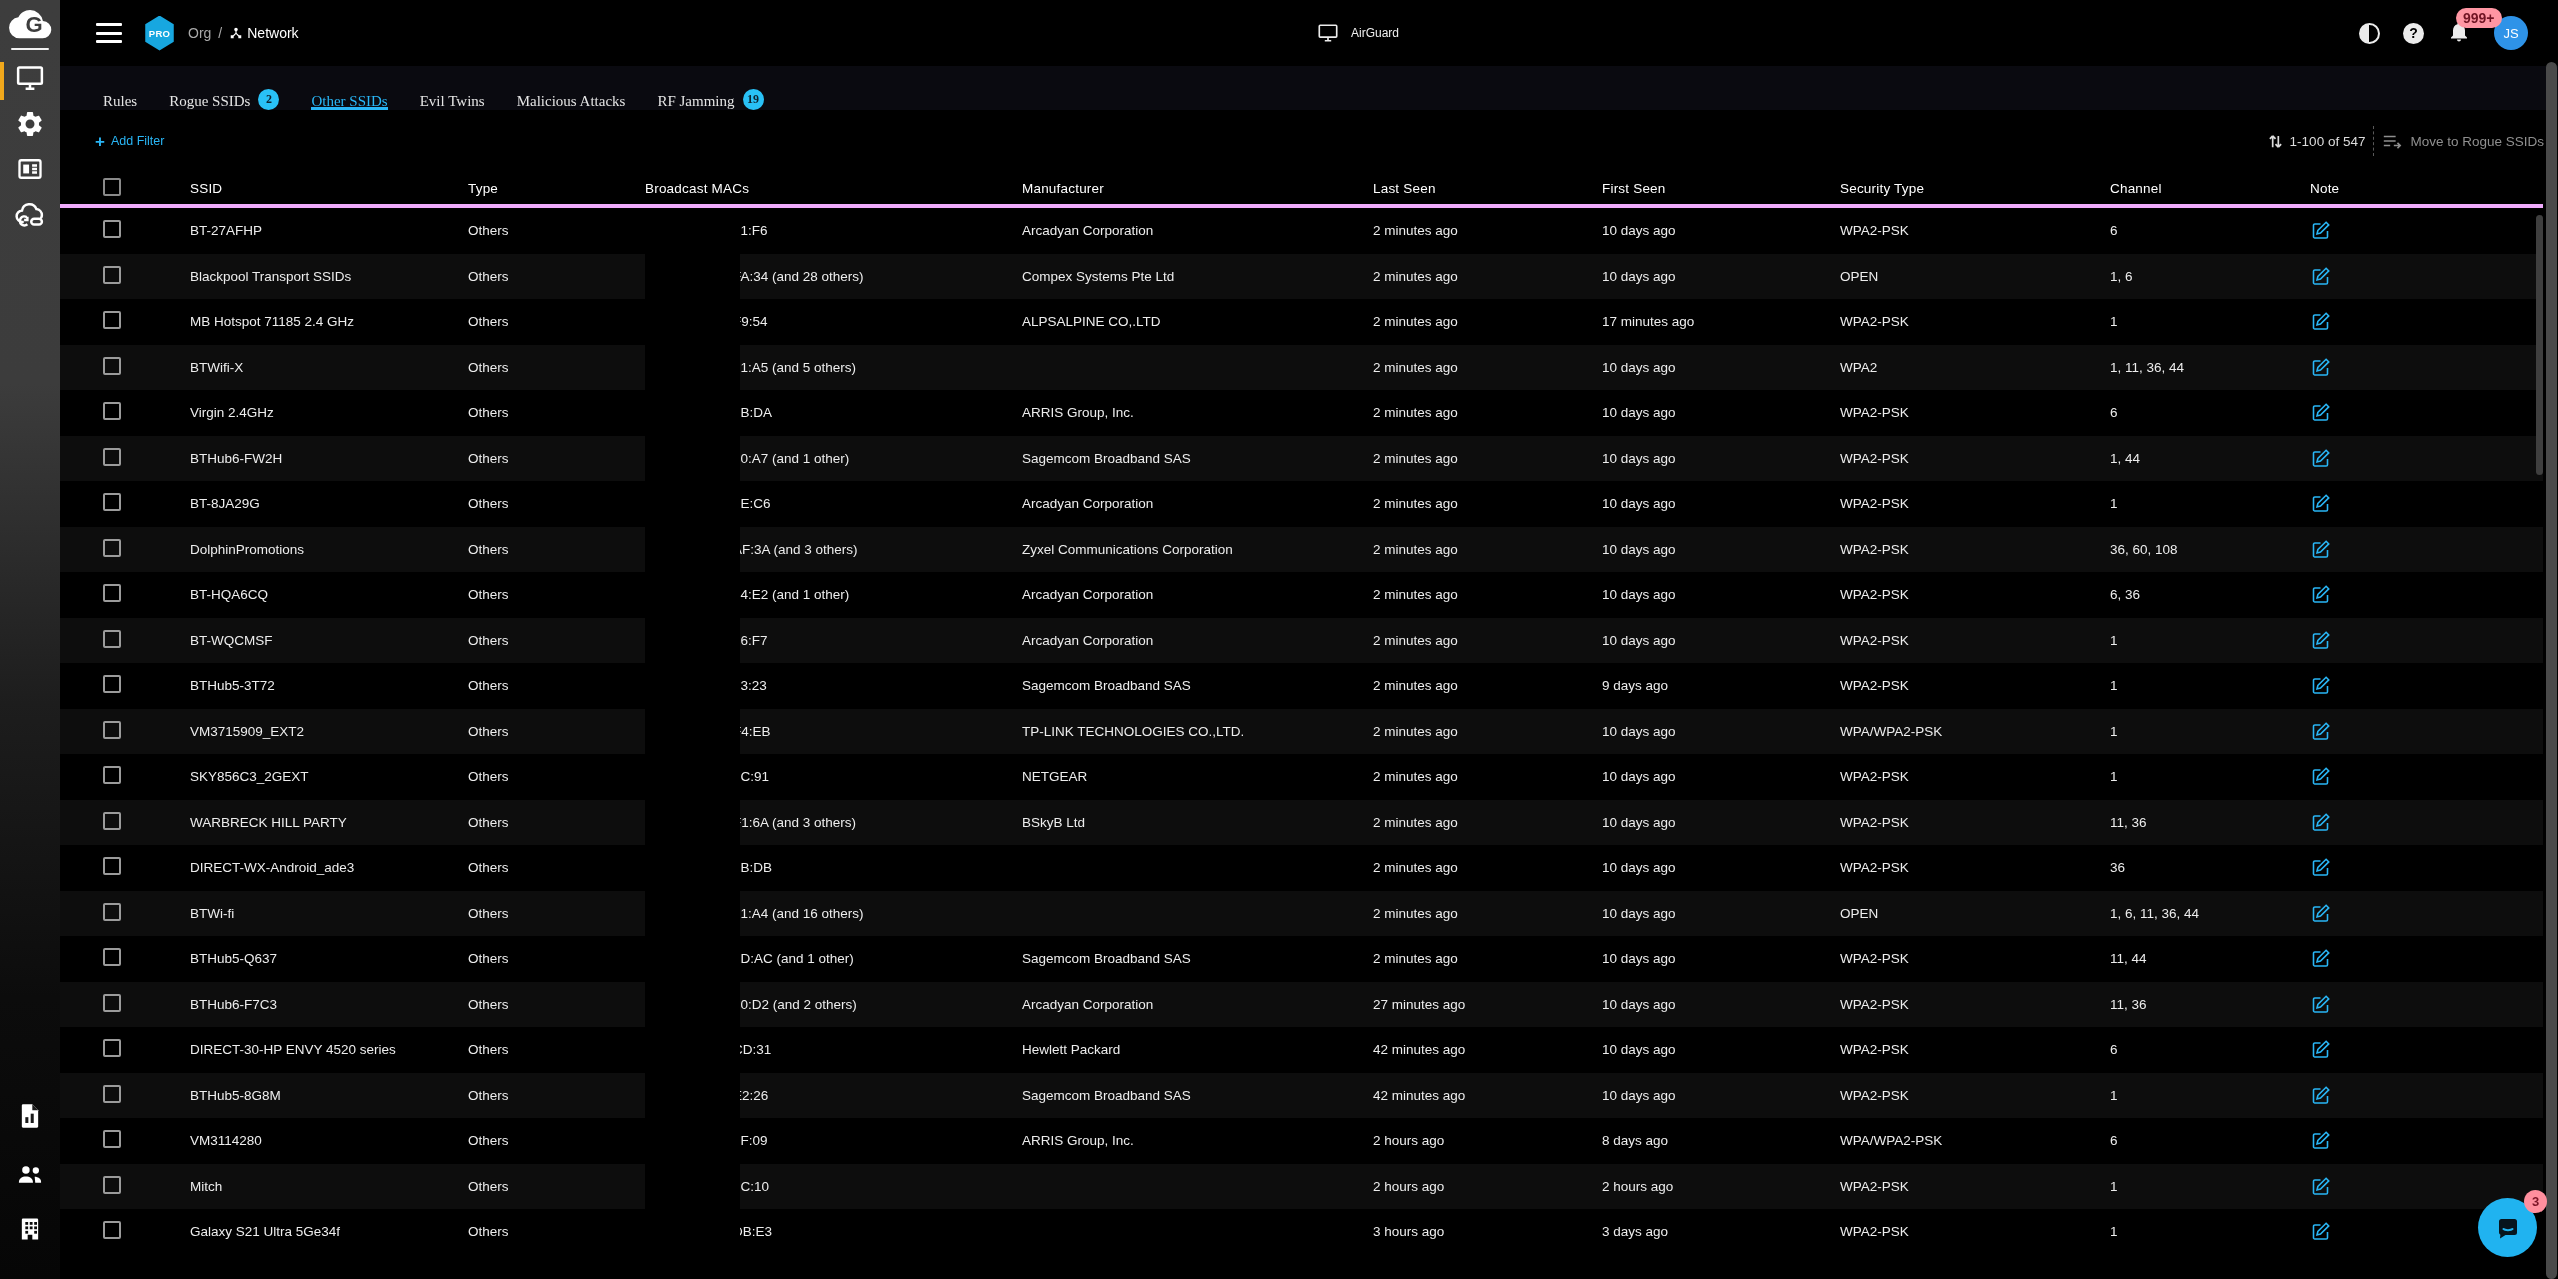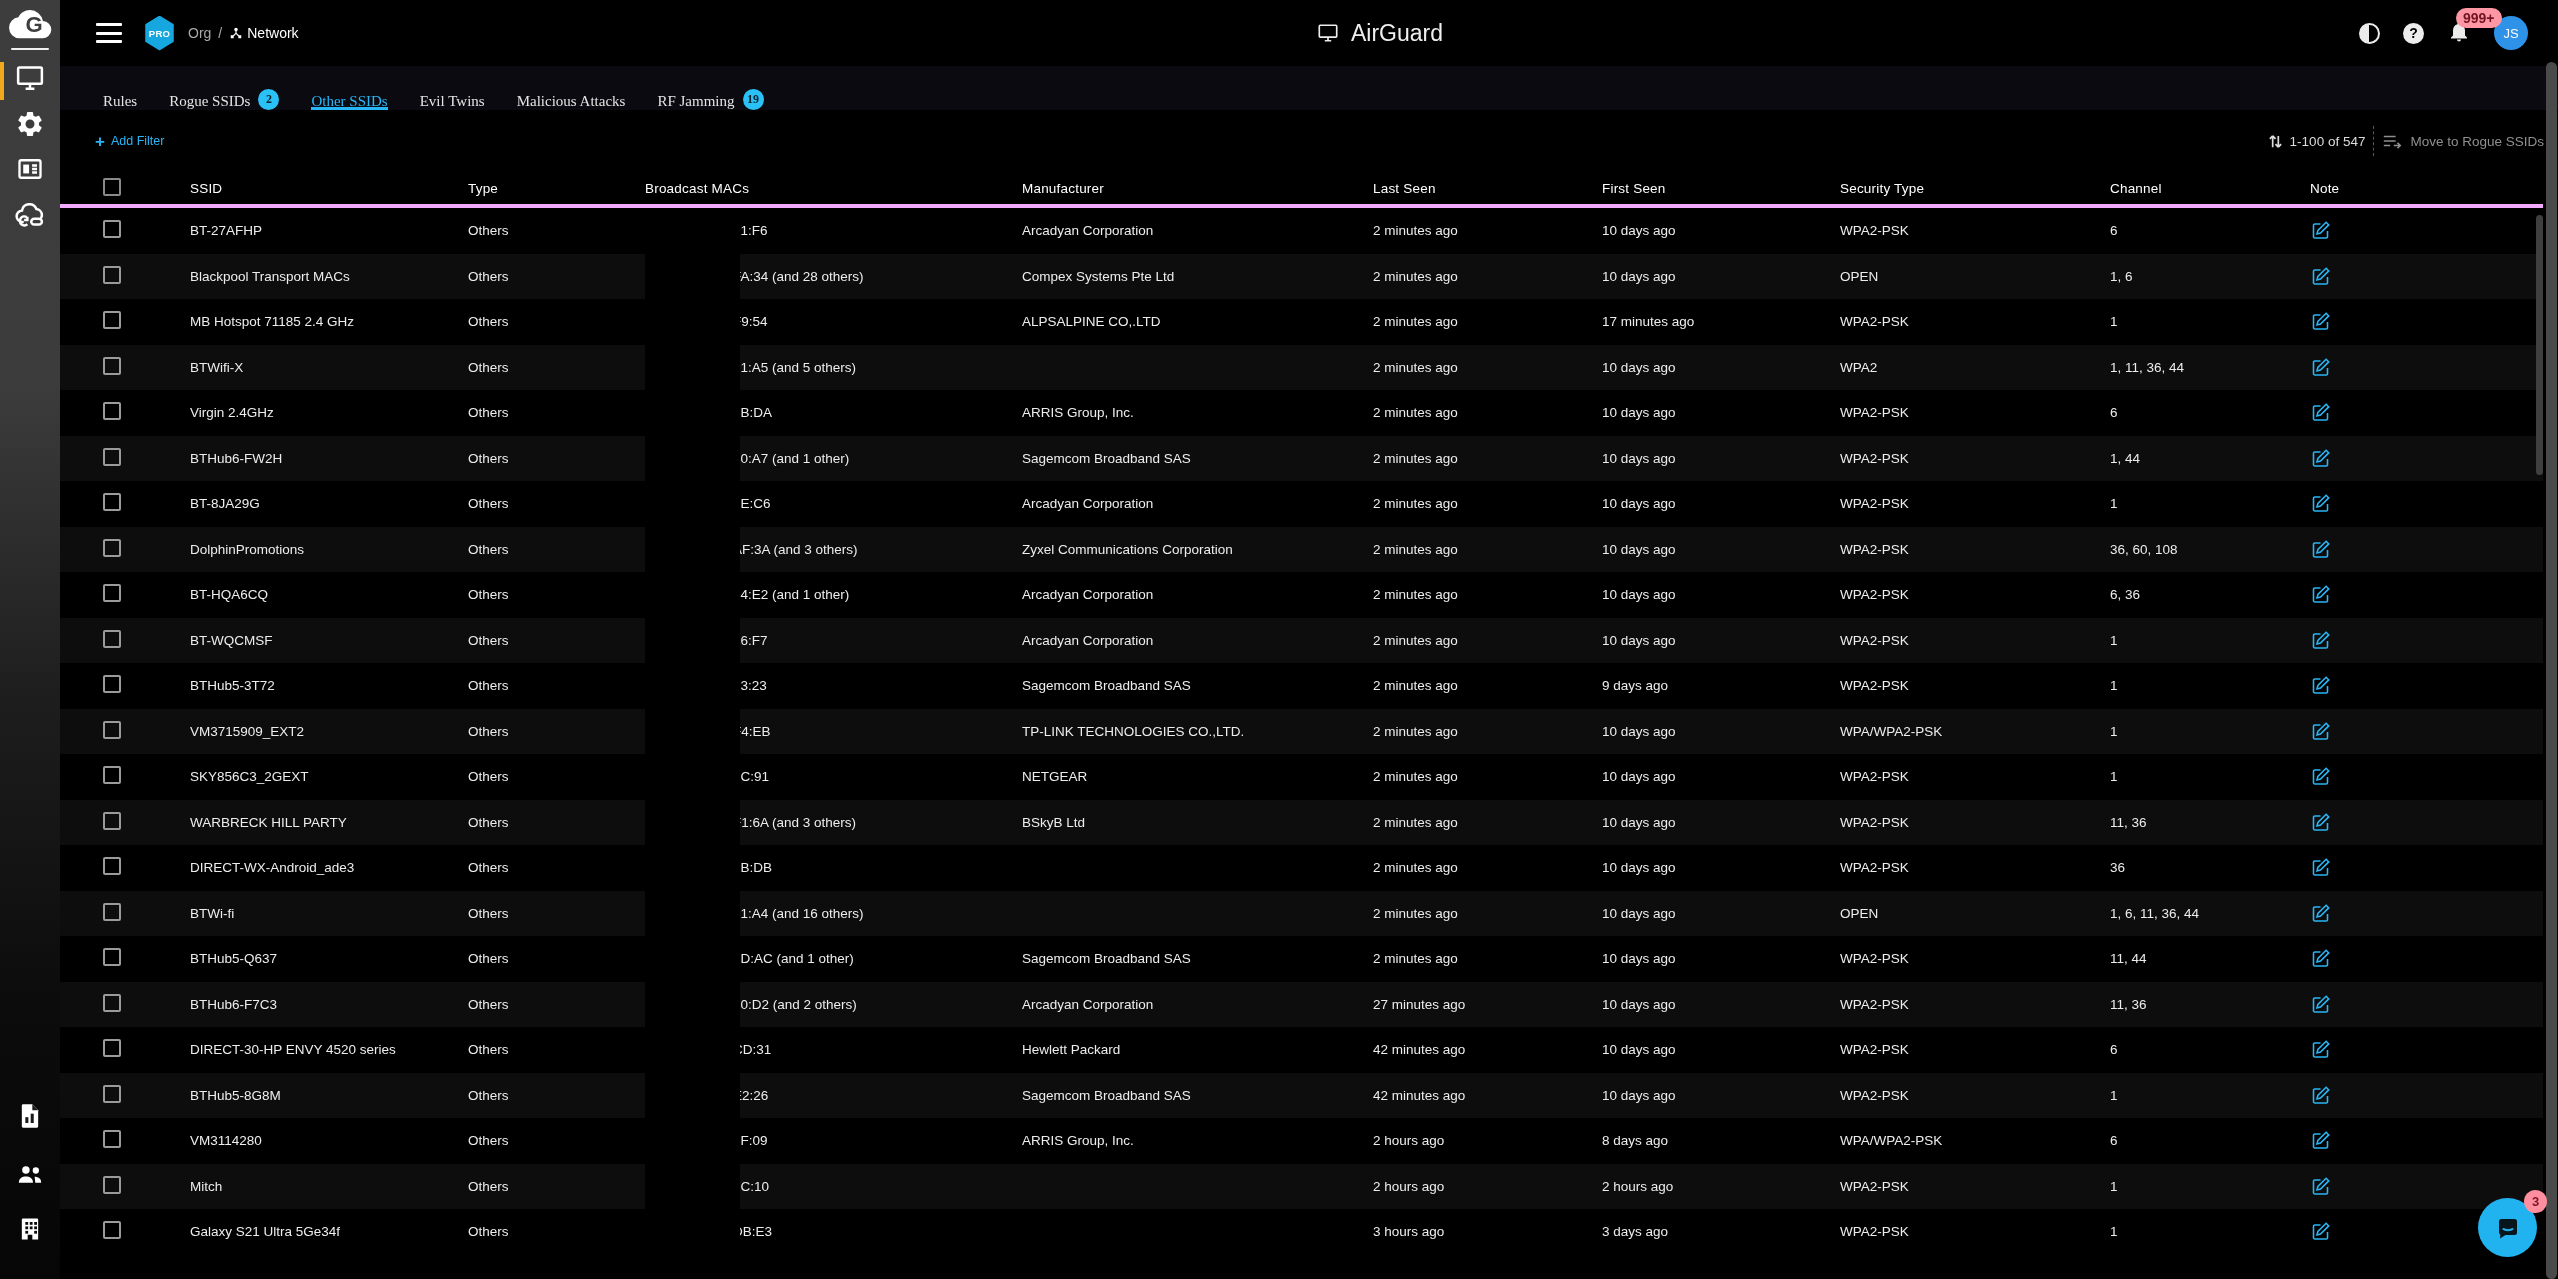--- a/index.html
+++ b/index.html
@@ -23,21 +23,21 @@
   .hamburger { margin-left:36px; width:26px; height:20px; display:flex; flex-direction:column; justify-content:space-between; cursor:pointer; background:none; border:none; }
   .hamburger span { display:block; height:3px; background:#fff; border-radius:1px; }
   .pro-badge { margin-left:22px; width:31px; height:35px; background:#17a7e0;
     clip-path:polygon(50% 0,96% 25%,96% 75%,50% 100%,4% 75%,4% 25%);
     display:flex; align-items:center; justify-content:center;
     font-size:9.5px; font-weight:bold; color:#fff; letter-spacing:.3px; }
   .crumbs { margin-left:13px; display:flex; align-items:center; font-size:14px; }
   .crumb-org { color:#a9a9a9; }
   .crumb-sep { color:#a9a9a9; margin:0 7px; }
   .crumb-net { color:#fff; display:flex; align-items:center; gap:4px; }
-  .center-title { position:absolute; left:1256px; top:0; height:66px; display:flex; align-items:center; gap:11px; font-size:23px; color:#efefef; }
+  .center-title { position:absolute; left:1256px; top:0; height:66px; display:flex; align-items:center; gap:11px; font-size:12px; color:#efefef; }
   .top-icons { position:absolute; right:30px; top:0; height:66px; display:flex; align-items:center; gap:23px; }
   .contrast-ic { width:21px; height:21px; border-radius:50%; border:2px solid #ececec;
     background:linear-gradient(90deg,#ececec 0 50%,transparent 50% 100%); cursor:pointer; }
   .help-ic { width:21px; height:21px; border-radius:50%; background:#ececec; color:#000;
     font-size:14px; font-weight:bold; display:flex; align-items:center; justify-content:center; cursor:pointer; }
   .bell-wrap { position:relative; cursor:pointer; }
   .pink-badge { position:absolute; top:-10px; left:9px; background:#ff96a3; color:#701423;
     font-size:14px; font-weight:bold; padding:2px 7px; border-radius:10px; white-space:nowrap; }
   .avatar { width:34px; height:34px; border-radius:50%; background:#2e93e8; color:#fff;
     font-size:13px; font-weight:500; display:flex; align-items:center; justify-content:center; cursor:pointer; }
@@ -265,21 +265,21 @@
           <button class="note-btn">
             <svg width="21" height="21" viewBox="0 0 24 24" fill="none" stroke="#29b6f6" stroke-width="1.8">
               <path d="M20 12.5V19a1.5 1.5 0 0 1-1.5 1.5h-13A1.5 1.5 0 0 1 4 19V6a1.5 1.5 0 0 1 1.5-1.5H12"></path>
               <path d="M18.4 2.6l3 3L12 15l-4 1 1-4z"></path>
             </svg>
           </button>
         </div>
       </div>
       <div class="trow alt">
         <div class="td"><span class="cb"></span></div>
-        <div class="td c-ssid">Blackpool Transport MACs</div>
+        <div class="td c-ssid">Blackpool Transport SSIDs</div>
         <div class="td">Others</div>
         <div class="td c-mac">FA:34 (and 28 others)</div>
         <div class="td">Compex Systems Pte Ltd</div>
         <div class="td">2 minutes ago</div>
         <div class="td">10 days ago</div>
         <div class="td">OPEN</div>
         <div class="td">1, 6</div>
         <div class="td">
           <button class="note-btn">
             <svg width="21" height="21" viewBox="0 0 24 24" fill="none" stroke="#29b6f6" stroke-width="1.8">

